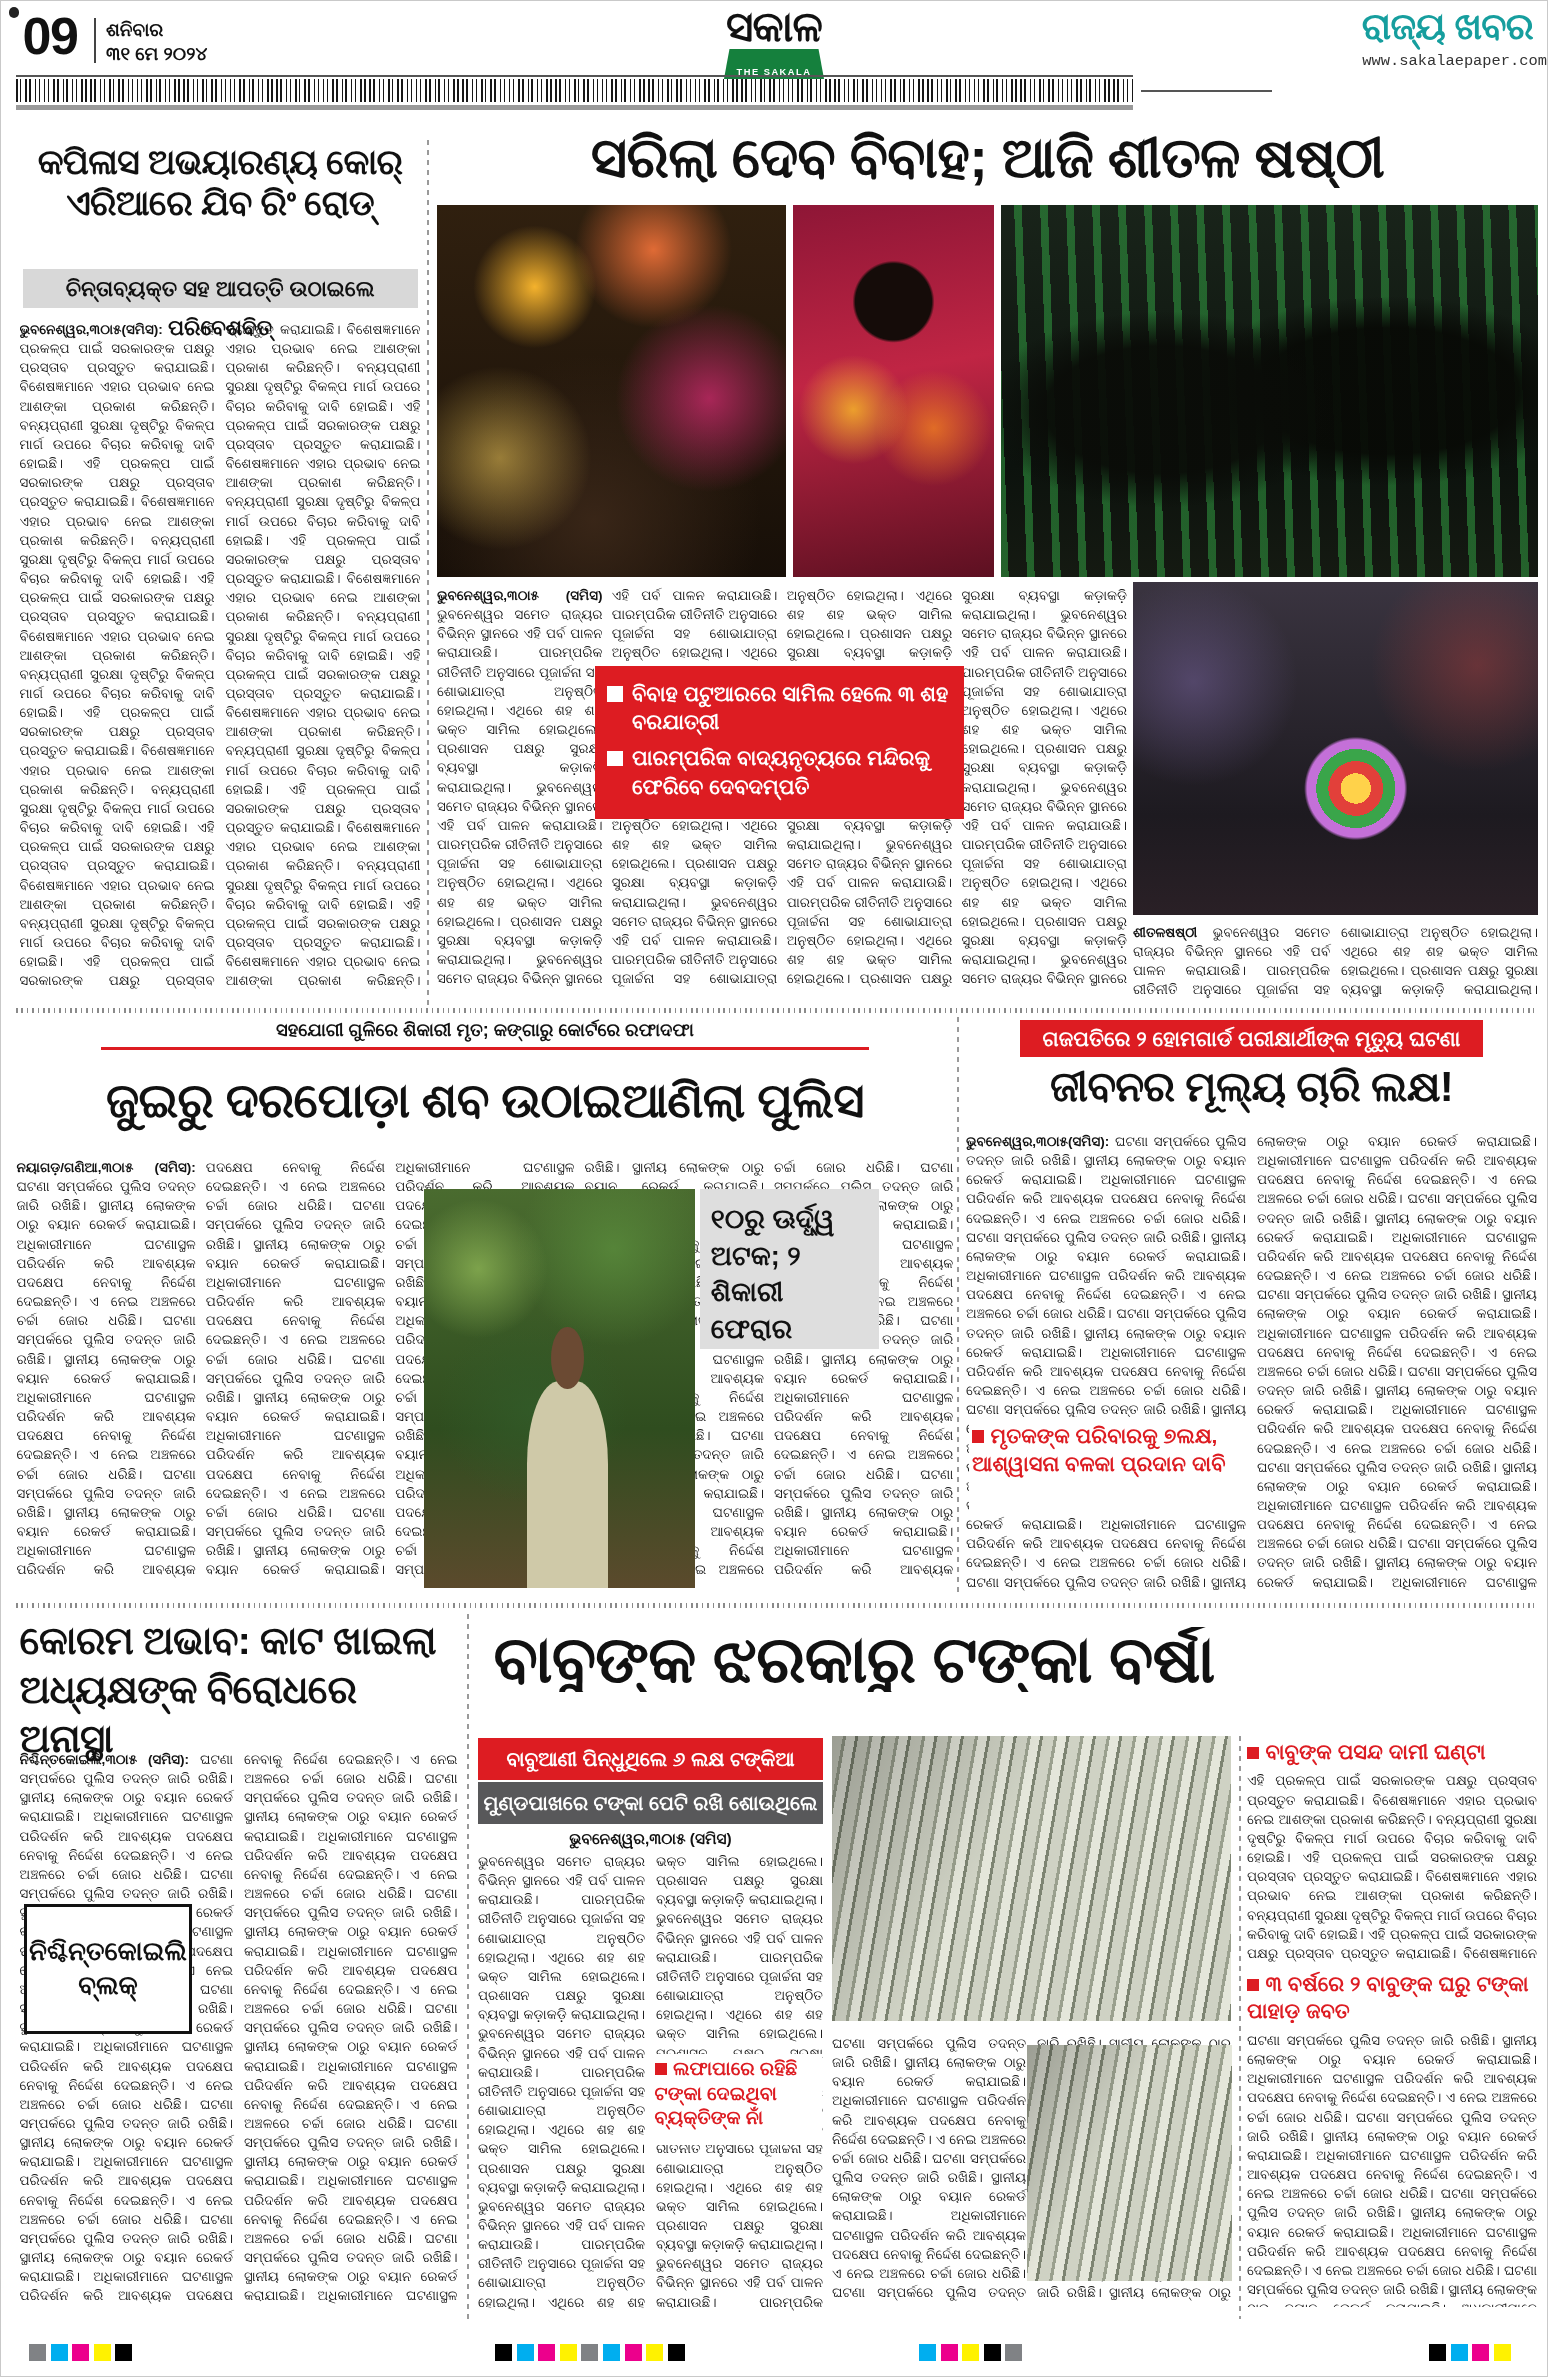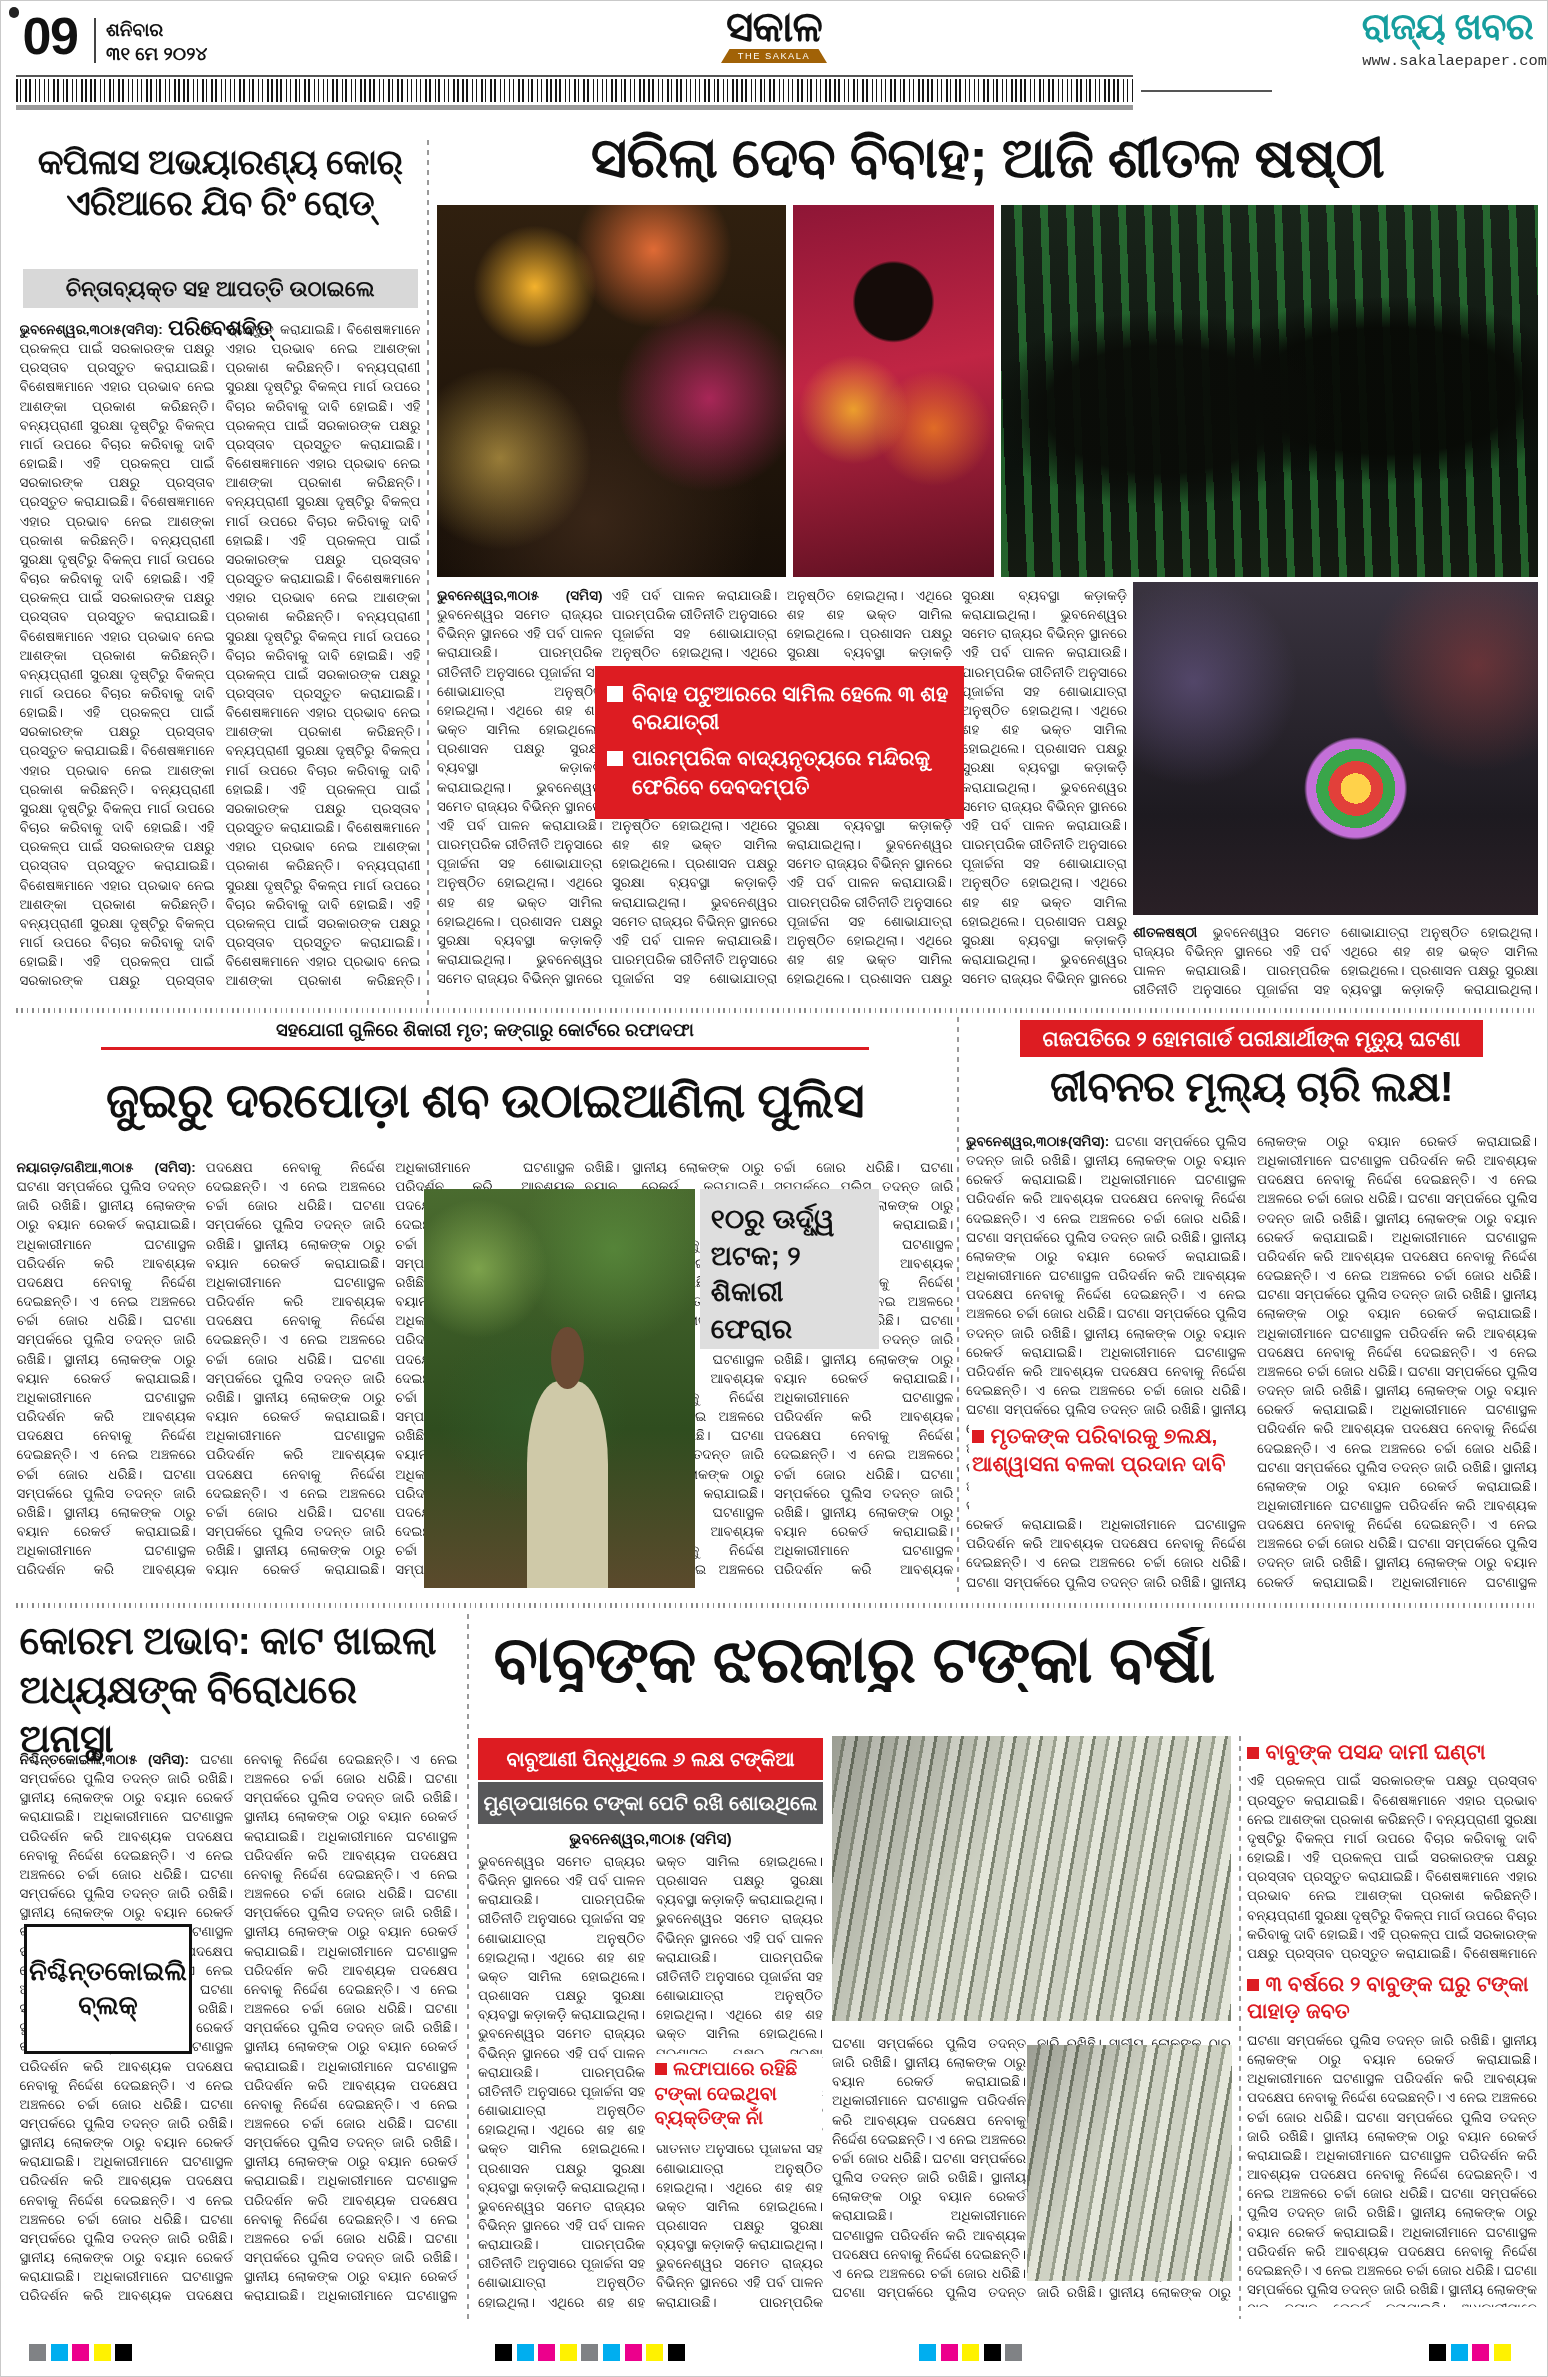--- a/index.html
+++ b/index.html
@@ -9,22 +9,22 @@
     background:#fff;border:0.8px solid #c9c9c9;overflow:hidden;
     font-family:"Liberation Sans","DejaVu Sans",sans-serif;color:#111;
   }
   .abs{position:absolute;}
   
   .pagenum{font-size:52px;font-weight:800;line-height:1;letter-spacing:-1.5px;}
   .hdr-rule{width:1.5px;background:#444;}
   .daybox div{font-size:18.5px;font-weight:700;line-height:1.3;}
   .logo{text-align:center;}
   .logo-text{font-size:42px;font-weight:800;letter-spacing:-0.8px;line-height:1;}
-  .logo-sub{margin:1.5px auto 0;width:106px;background:#a16207;color:#fff;font-size:9.3px;
-    font-weight:400;letter-spacing:1.5px;text-align:center;padding:2px 0;
+  .logo-sub{margin:1.5px auto 0;width:106px;background:#15803d;color:#fff;font-size:9.3px;
+    font-weight:700;letter-spacing:1.5px;text-align:center;padding:18px 0;
     clip-path:polygon(8% 0,92% 0,100% 100%,0 100%);}
   .section-title{font-size:37px;font-weight:800;color:#169e9e;letter-spacing:-0.8px;text-align:right;}
   .website{font-size:15.4px;color:#333;text-align:right;}
   .thinline{height:1.5px;background:#555;}
   .barcode{height:23px;background:
     repeating-linear-gradient(90deg,#161616 0 1.5px,#fff 1.5px 3.9px,#161616 3.9px 5.4px,#fff 5.4px 9.3px),
     repeating-linear-gradient(90deg,rgba(0,0,0,.6) 0 0.8px,transparent 0.8px 7px);}
   .grayline{height:4.6px;background:#9a9a9a;}
   .regdot{width:10.8px;height:10.8px;border-radius:50%;}
   
@@ -43,21 +43,21 @@
   .sqw{flex:0 0 auto;width:15.4px;height:15.4px;background:#fff;margin-top:6.2px;}
   .redbox .btxt{font-size:21px;font-weight:700;line-height:1.35;}
   .kickerbox{background:#dd1c22;color:#fff;font-size:21px;font-weight:700;
     text-align:center;line-height:37px;height:37px;}
   .darkbox{background:#58585a;color:#fff;font-size:20px;font-weight:700;
     text-align:center;line-height:42px;height:42px;}
   .redbar{background:#dd1c22;color:#fff;font-size:20px;font-weight:700;
     text-align:center;line-height:42px;height:42px;}
   .infobox{background:#dedede;padding:12.3px 10.8px;font-size:27px;font-weight:700;line-height:1.35;}
   .blockbox{border:3.1px solid #111;display:flex;flex-direction:column;justify-content:center;
-    align-items:center;text-align:center;font-size:26px;font-weight:700;line-height:1.3;background:#fff;margin-top:20px;}
+    align-items:center;text-align:center;font-size:26px;font-weight:700;line-height:1.3;background:#fff;}
   .red-sub{color:#dd1c22;font-weight:700;background:#fff;}
   .red-sub .sqr{display:inline-block;width:12.3px;height:12.3px;background:#dd1c22;margin-right:6.2px;}
   .side-head{color:#dd1c22;font-weight:700;font-size:21px;line-height:1.3;}
   .side-head .sqr{display:inline-block;width:12.3px;height:12.3px;background:#dd1c22;margin-right:6.2px;}
   
   .hl{font-weight:800;text-align:center;letter-spacing:-0.8px;}
   .hl-a1{font-size:35px;line-height:1.18;}
   .hl-main{font-size:56px;line-height:1.05;white-space:nowrap;overflow:hidden;}
   .hl-hunter{font-size:48px;line-height:1.05;}
   .hl-hg{font-size:42px;line-height:1.05;}

